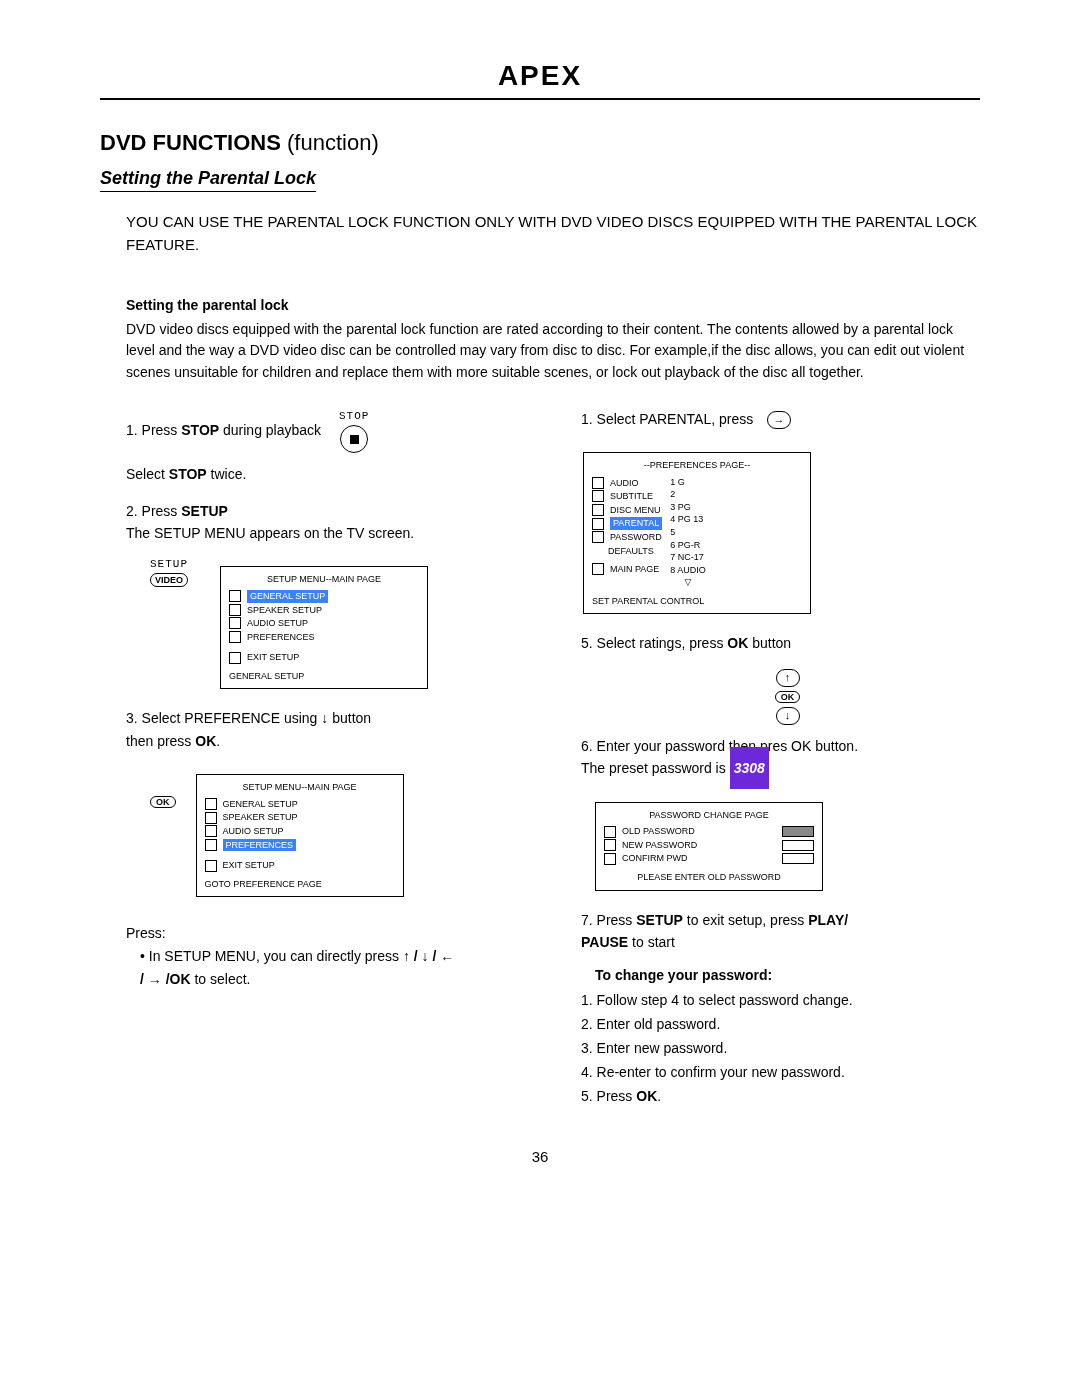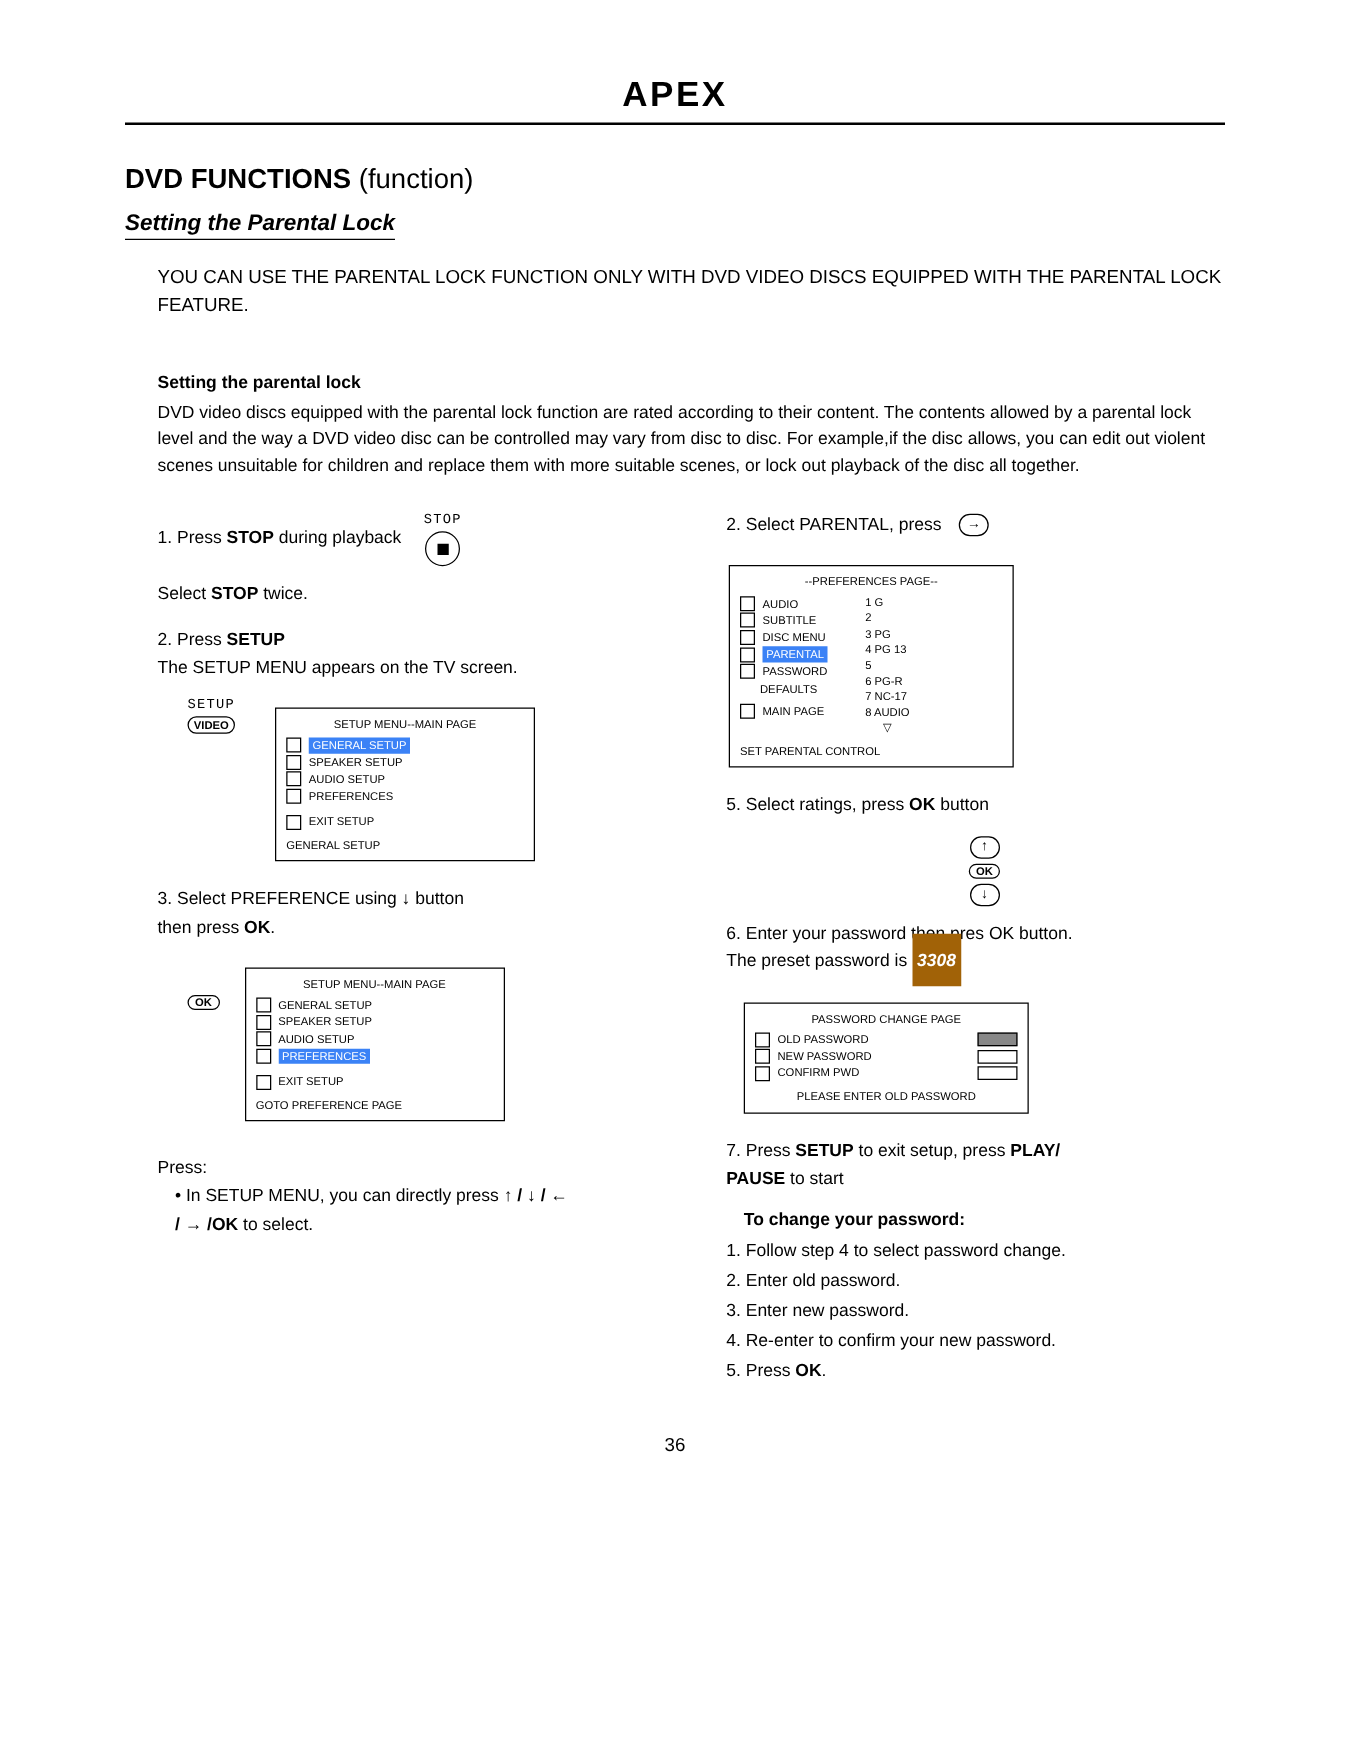--- a/index.html
+++ b/index.html
@@ -102,28 +102,28 @@
   }
   .osd {
     border:1px solid #000; font-size:9px; line-height:1.4; padding:6px 8px;
     margin: 8px 0 18px 0; display:inline-block; min-width:190px;
   }
   .osd .title { text-align:center; margin-bottom:4px; }
   .osd .row { display:flex; align-items:center; gap:6px; margin:1px 0;}
   .osd .ic { width:10px; height:10px; border:1px solid #000; display:inline-block;}
   .osd .hl { background:#3b82f6; color:#fff; padding:0 3px; display:inline-block;}
   .osd .foot { margin-top:6px;}
-  .osd .twocol { display:flex; gap:30px;}
+  .osd .twocol { display:flex; gap:8px;}
   .osd .box { width:30px; height:9px; border:1px solid #000; display:inline-block;}
   .footer-num { text-align:center; margin-top:40px; font-size:15px;}
   .note-label { margin-left:26px; margin-top:10px;}
   .bullet { margin-left:40px; margin-top:4px; line-height:1.6;}
   .bold { font-weight:bold; }
   .arrows-col { display:flex; flex-direction:column; align-items:center; gap:4px; margin:6px 0 10px 40px;}
-  .hlbox { background:#a16207; color:#fff; padding:13px 4px; font-style:italic; font-weight:bold;}
+  .hlbox { background:#6d28d9; color:#fff; padding:13px 4px; font-style:italic; font-weight:bold;}
   .pwsteps { margin-left:26px; line-height:1.7;}
 </style>
 </head>
 <body>
 
 <div class="page">
 
   <div class="brand">APEX</div>
   <hr class="brand-rule">
 
@@ -229,21 +229,21 @@
       <div class="note-label">Press:</div>
       <div class="bullet">
         <span>• In SETUP MENU, you can directly press </span><span class="bold">↑ / ↓ / ←</span><br>
         <span class="bold">/ → /</span><span class="bold">OK</span><span> to select.</span>
       </div>
     </div>
 
     <div class="col">
 
       <div class="step">
-        <span>2. Select PARENTAL, press</span>
+        <span>1. Select PARENTAL, press</span>
         <span class="arrow-btn" style="margin-left:10px">→</span>
       </div>
 
       <div class="osd" style="margin-left:28px; min-width:210px;">
         <div class="title">--PREFERENCES PAGE--</div>
         <div class="twocol">
           <div>
             <div class="row">
                 <span class="ic"></span>
                 <span>AUDIO</span>

